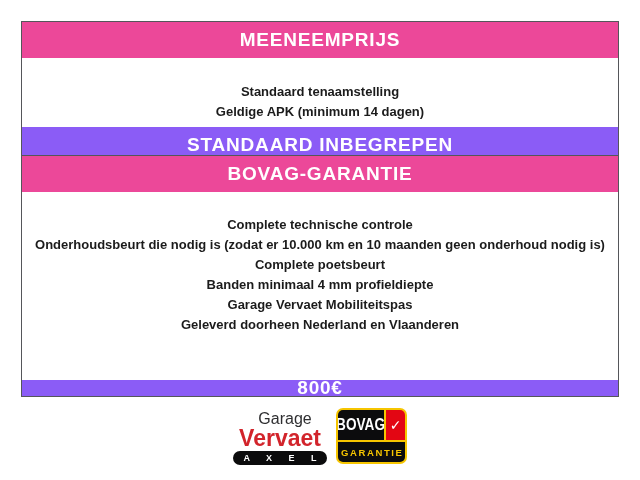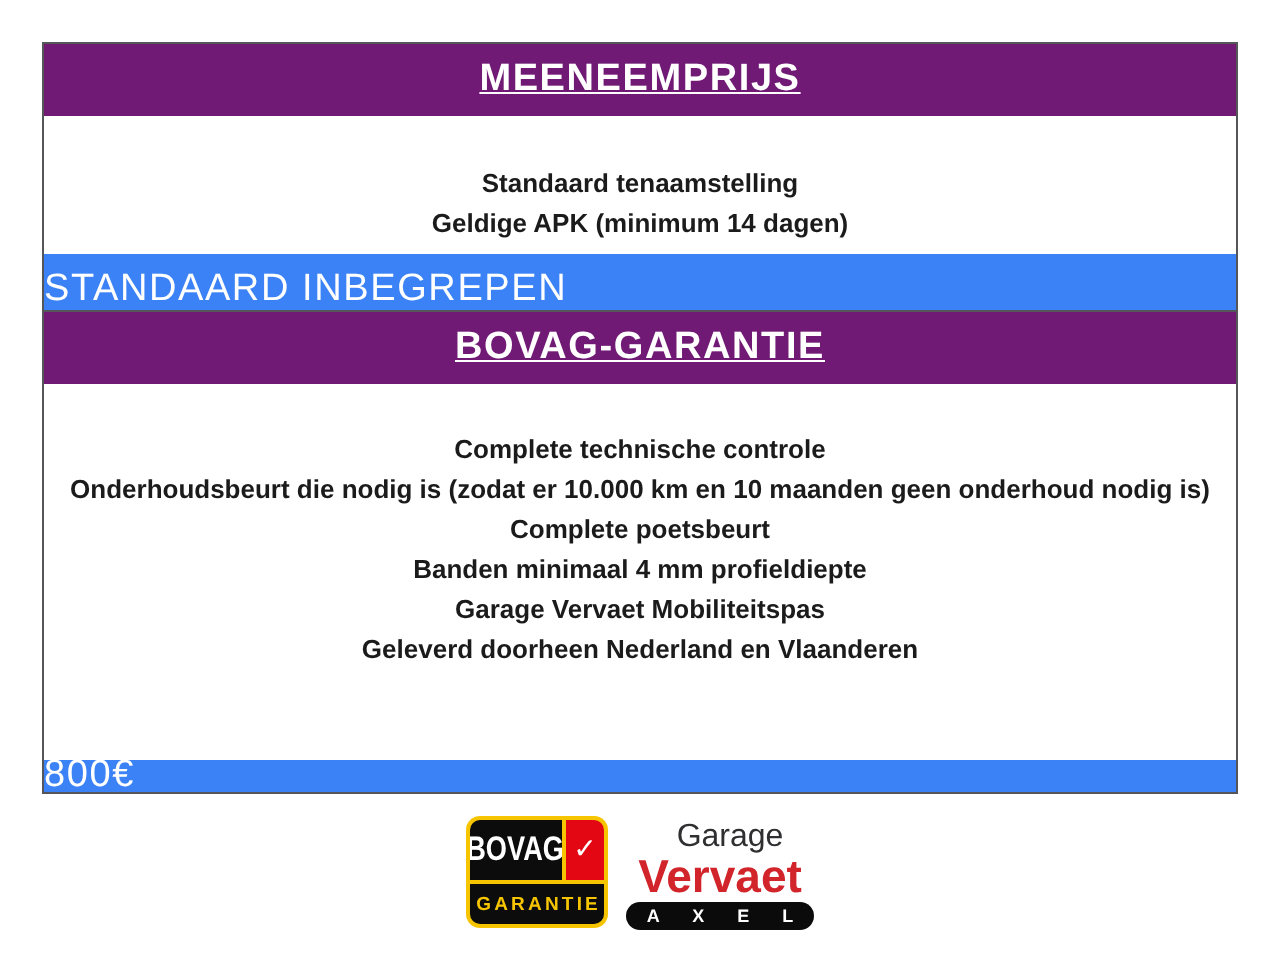--- a/index.html
+++ b/index.html
@@ -19,37 +19,37 @@
     position: absolute;
     left: 21px;
     width: 596px;
     border: 1px solid #55565a;
     box-sizing: content-box;
   }
   #card-meeneemprijs { top: 21px; }
   #card-bovag        { top: 155px; }
 
   .bar-black {
-    background: #701a75;
+    background: #ec4899;
     color: #ffffff;
     height: 36px;
     display: flex;
     align-items: center;
     justify-content: center;
     font-weight: bold;
     font-size: 19px;
     letter-spacing: 0.8px;
-    text-decoration: underline;
   }
   .bar-red {
-    background: #3b82f6;
-    color: #ffffff;
-    display: flex;
-    align-items: center;
-    font-weight: normal;
+    background: #8b5cf6;
+    color: #ffffff;
+    display: flex;
+    align-items: center;
+    justify-content: center;
+    font-weight: bold;
     font-size: 19px;
     letter-spacing: 0.8px;
   }
   #card-meeneemprijs .bar-red { height: 36px; }
   #card-bovag .bar-red { height: 16px; }
 
   .body-white {
     background: #ffffff;
     color: #1b1b1b;
     text-align: center;
@@ -189,30 +189,30 @@
       <div class="body-line">Garage Vervaet Mobiliteitspas</div>
       <div class="body-line">Geleverd doorheen Nederland en Vlaanderen</div>
     </div>
     <div class="bar-red">
       <span>800€</span>
     </div>
   </div>
 
   <div id="logos">
 
+    <div id="vervaet-logo">
+      <div class="garage-line">Garage</div>
+      <div class="vervaet-line">Vervaet</div>
+      <div class="axel-badge">A X E L</div>
+    </div>
+
     <div id="bovag-logo">
       <div class="bovag-top">
         <div class="bovag-name">
           <span>BOVAG</span>
         </div>
         <div class="bovag-check">✓</div>
       </div>
       <div class="bovag-bottom">GARANTIE</div>
     </div>
 
-    <div id="vervaet-logo">
-      <div class="garage-line">Garage</div>
-      <div class="vervaet-line">Vervaet</div>
-      <div class="axel-badge">A X E L</div>
-    </div>
-
   </div>
 </div>
 
 </body></html>

